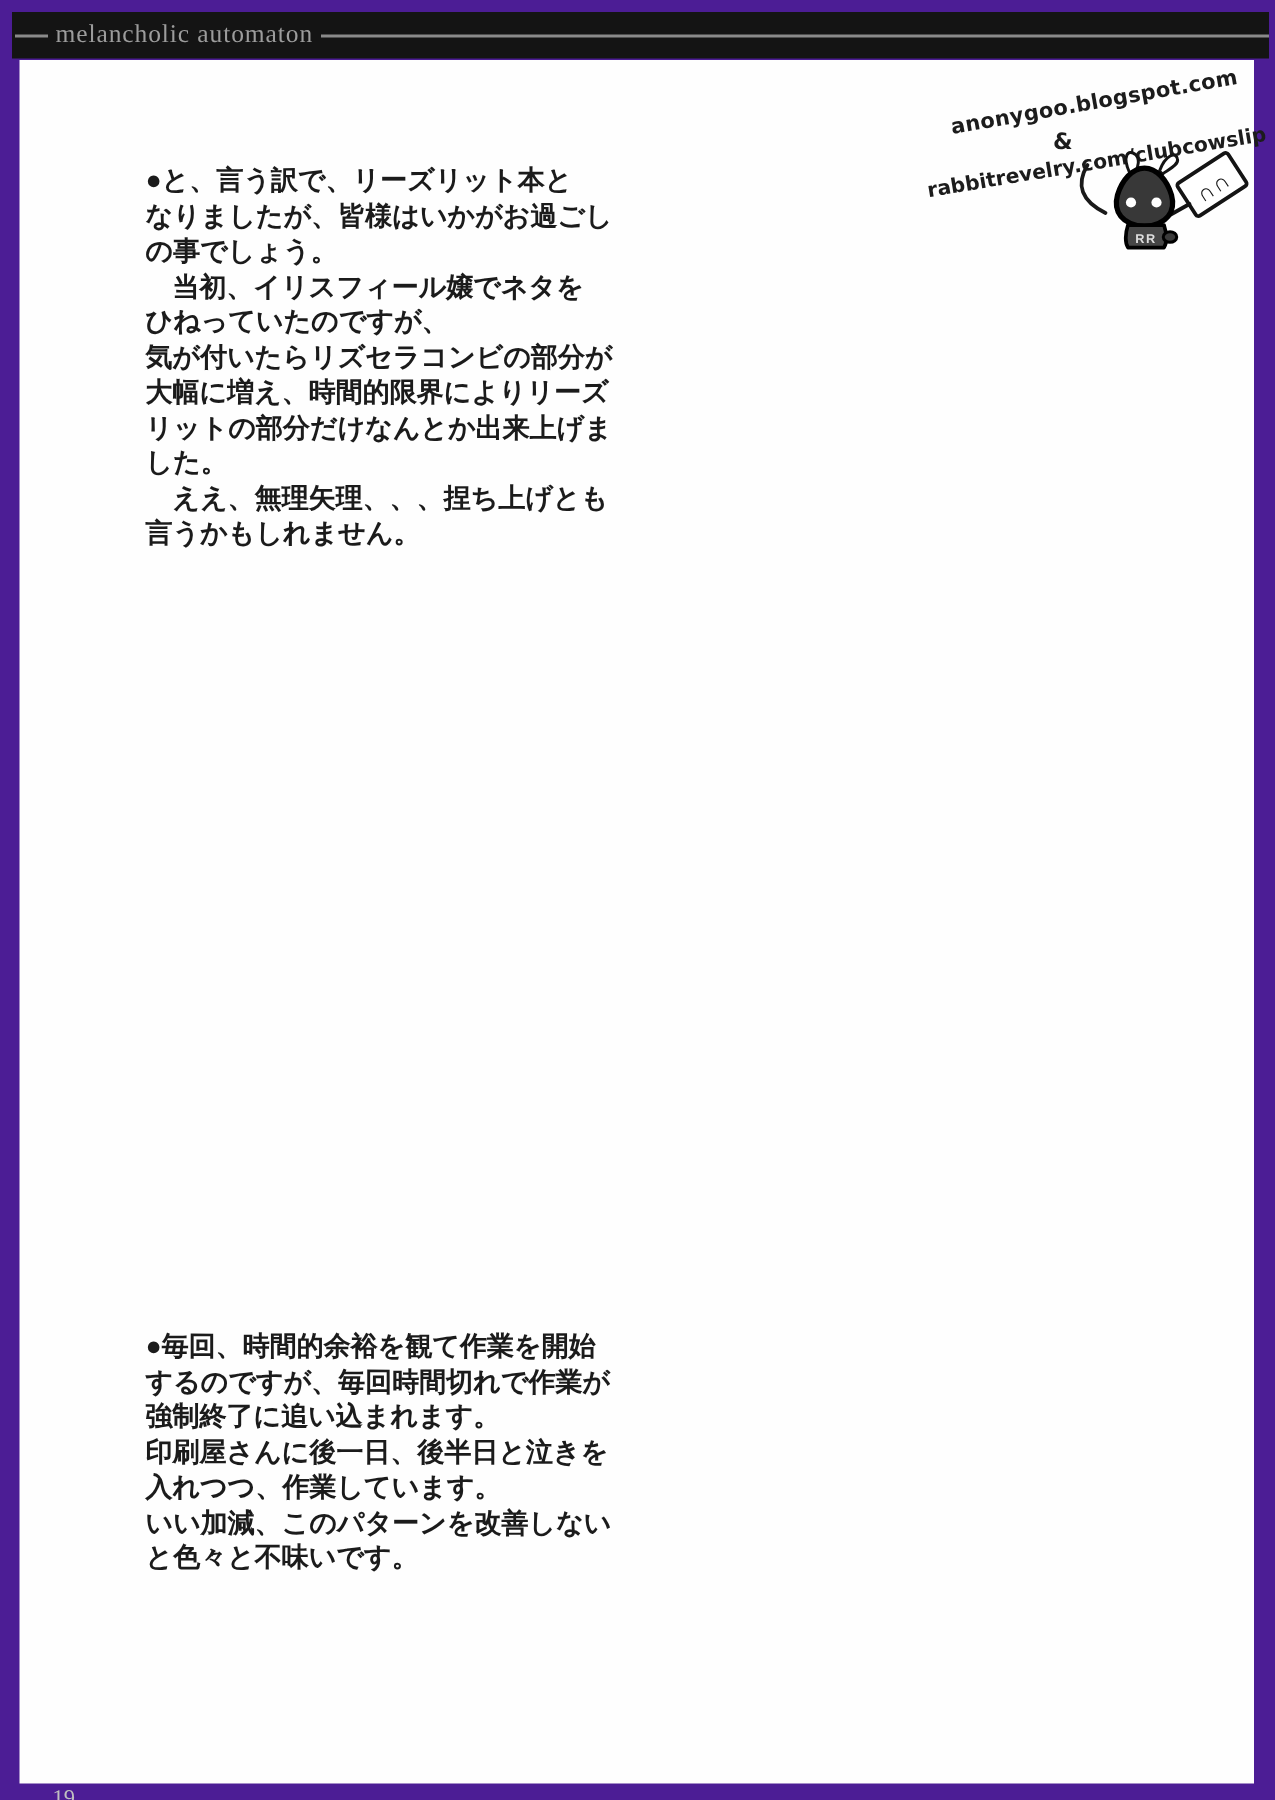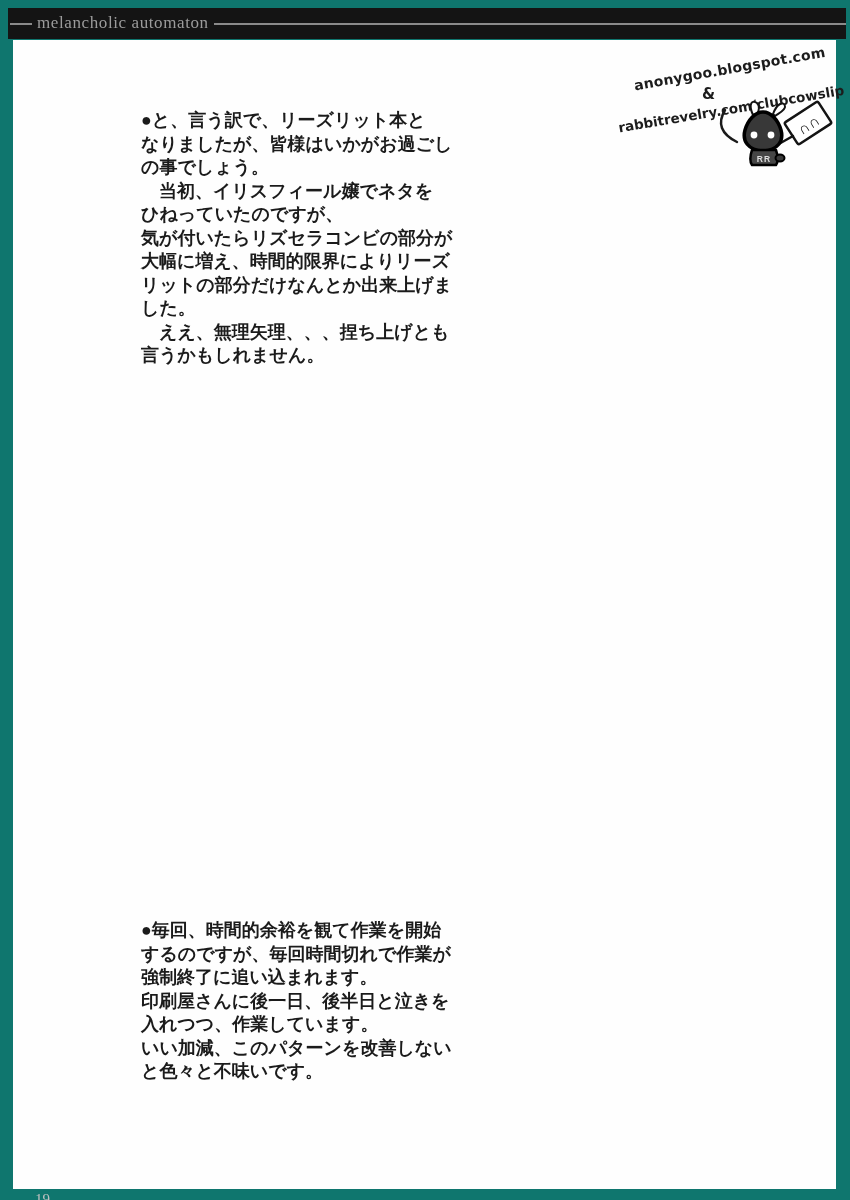--- a/index.html
+++ b/index.html
@@ -1,18 +1,18 @@
 <!DOCTYPE html>
 <html><head>
 <meta charset="utf-8">
 <title>melancholic automaton</title>
 <style>
   html,body{margin:0;padding:0;background:#000;}
   .canvas{
-    position:relative;width:850px;height:1200px;background:#0f766e;
+    position:relative;width:850px;height:1200px;background:#4c1d95;
     overflow:hidden;font-family:"Liberation Sans",sans-serif;
   }
   .sheet{
     position:absolute;left:13px;top:40px;width:823px;height:1149px;
     background:#fefefe;
   }
   
   .header-bar{
     position:absolute;left:8px;top:8px;right:4px;height:31px;
     background:#141414;display:flex;align-items:center;z-index:2;
@@ -30,25 +30,25 @@
     color:#1c1c1c;text-align:center;white-space:nowrap;
   }
   .credit-blog{left:620px;top:24px;width:155px;font-size:14px;transform:rotate(-10deg);letter-spacing:0.2px;}
   .credit-amp{left:689px;top:45px;font-size:15px;}
   .credit-circle{left:604px;top:63px;width:200px;font-size:13.5px;transform:rotate(-9.5deg);}
   .mascot{position:absolute;left:685px;top:56px;width:140px;height:95px;}
   
   .jp{
     position:absolute;left:84px;width:352px;
     font-size:18px;line-height:23.5px;font-weight:600;color:#1b1b1b;
-    white-space:pre-line;font-family:"Liberation Sans",sans-serif;margin-left:44px;
+    white-space:pre-line;font-family:"Liberation Sans",sans-serif;
   }
   .block1{top:69px;}
   .block2{top:415px;}
-  .block3{top:879px;}
+  .block3{top:846px;}
   
   .page-number{
     position:absolute;left:35px;top:1191px;
     font-family:"Liberation Serif",serif;font-size:15px;color:#c0c0c0;z-index:3;
   }
 </style>
 </head>
 <body>
 
 <div class="canvas">

